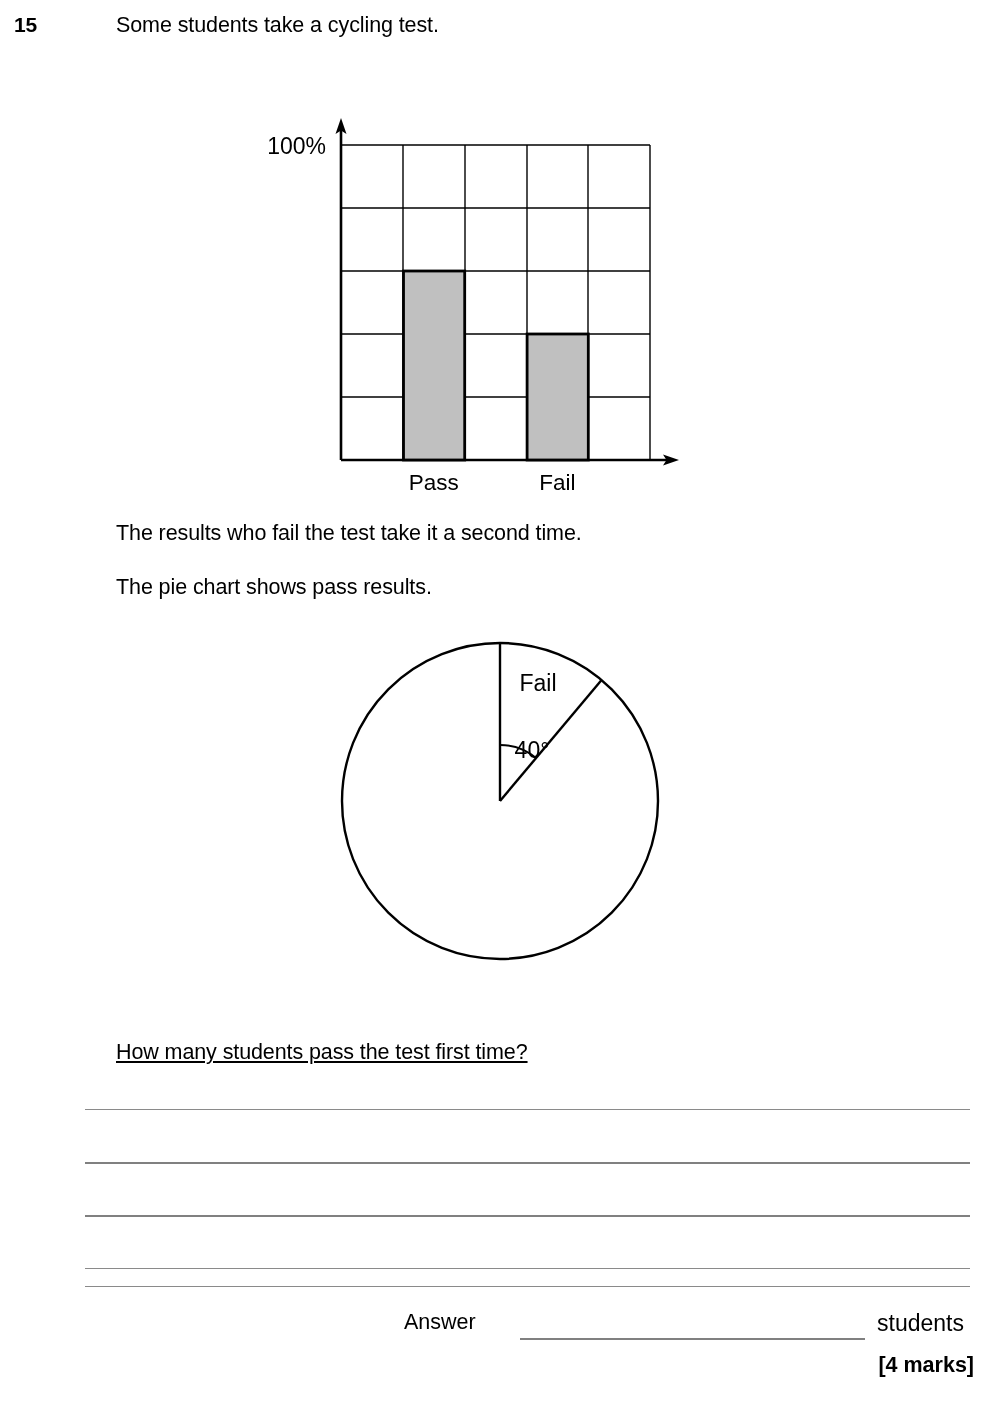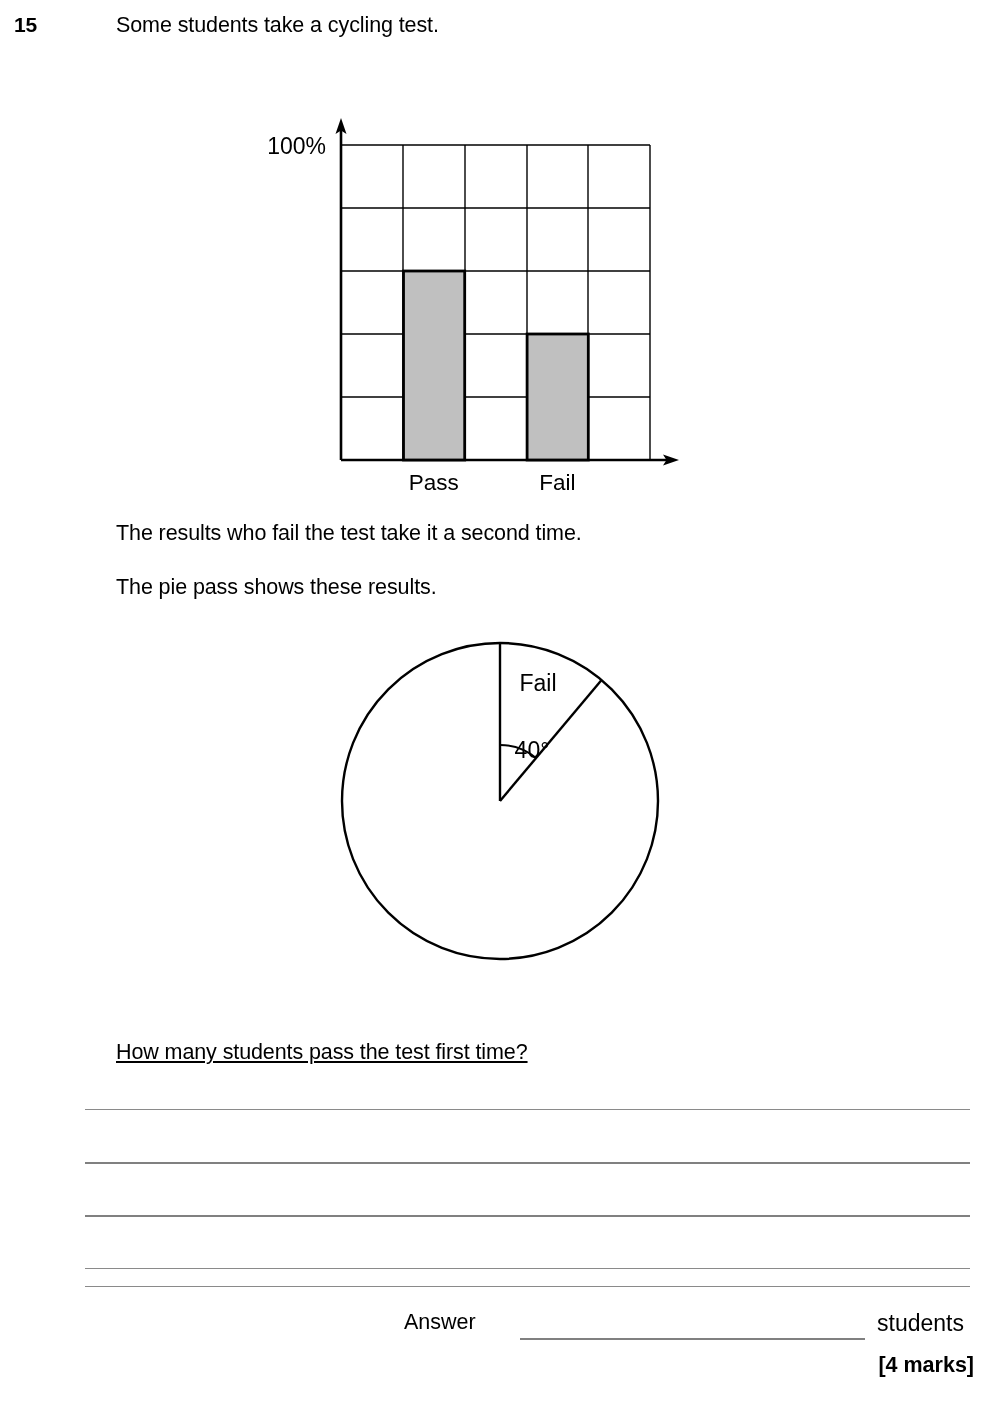--- a/index.html
+++ b/index.html
@@ -160,21 +160,21 @@
       <rect x="287.10" y="222.00" width="61.20" height="126.00" fill="#c0c0c0" stroke="#000000" stroke-width="2.8"></rect>
 
       <text x="86" y="42" text-anchor="end" font-family="Liberation Sans, sans-serif" font-size="23" fill="#000000">100%</text>
 
       <text x="193.70" y="378" text-anchor="middle" font-family="Liberation Sans, sans-serif" font-size="22.5" fill="#000000">Pass</text>
       <text x="317.30" y="378" text-anchor="middle" font-family="Liberation Sans, sans-serif" font-size="22.5" fill="#000000">Fail</text>
     </svg>
   </div>
 
   <div class="body-text t-second">The results who fail the test take it a second time.</div>
-  <div class="body-text t-piechart">The pie pass shows these results.</div>
+  <div class="body-text t-piechart">The pie chart shows pass results.</div>
 
   <div class="piechart">
     <svg width="350" height="350" viewBox="0 0 350 350" xmlns="http://www.w3.org/2000/svg">
 
       <circle cx="170" cy="176" r="158" fill="none" stroke="#000000" stroke-width="2.4"></circle>
 
       <line x1="170" y1="176" x2="170" y2="18" stroke="#000000" stroke-width="2.4"></line>
 
       <line x1="170" y1="176" x2="271.56" y2="54.96" stroke="#000000" stroke-width="2.4"></line>
 

